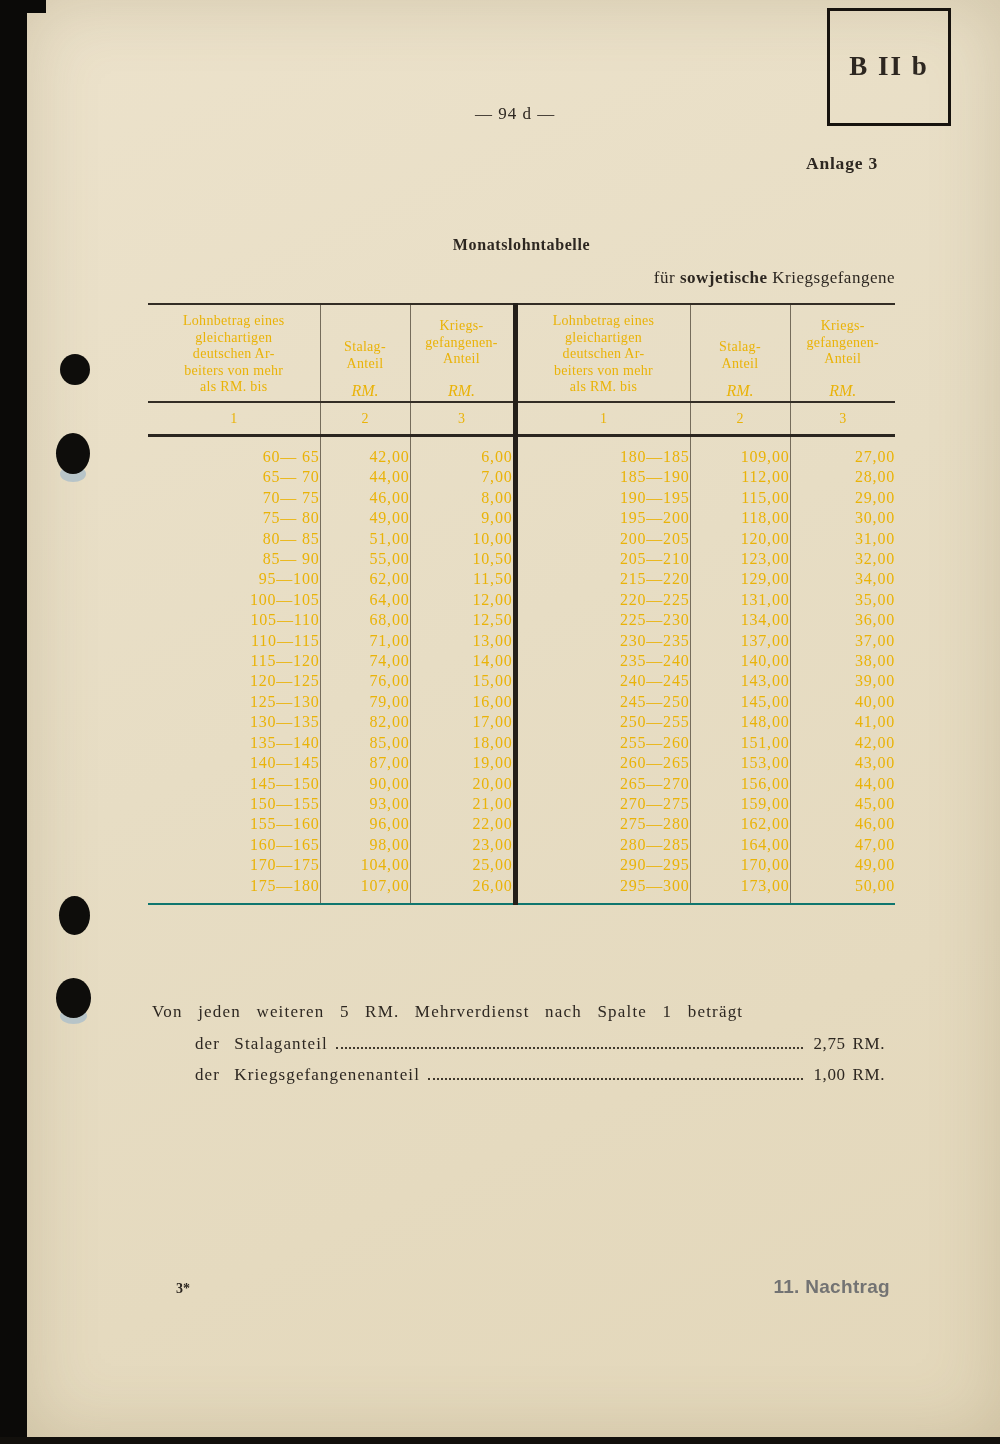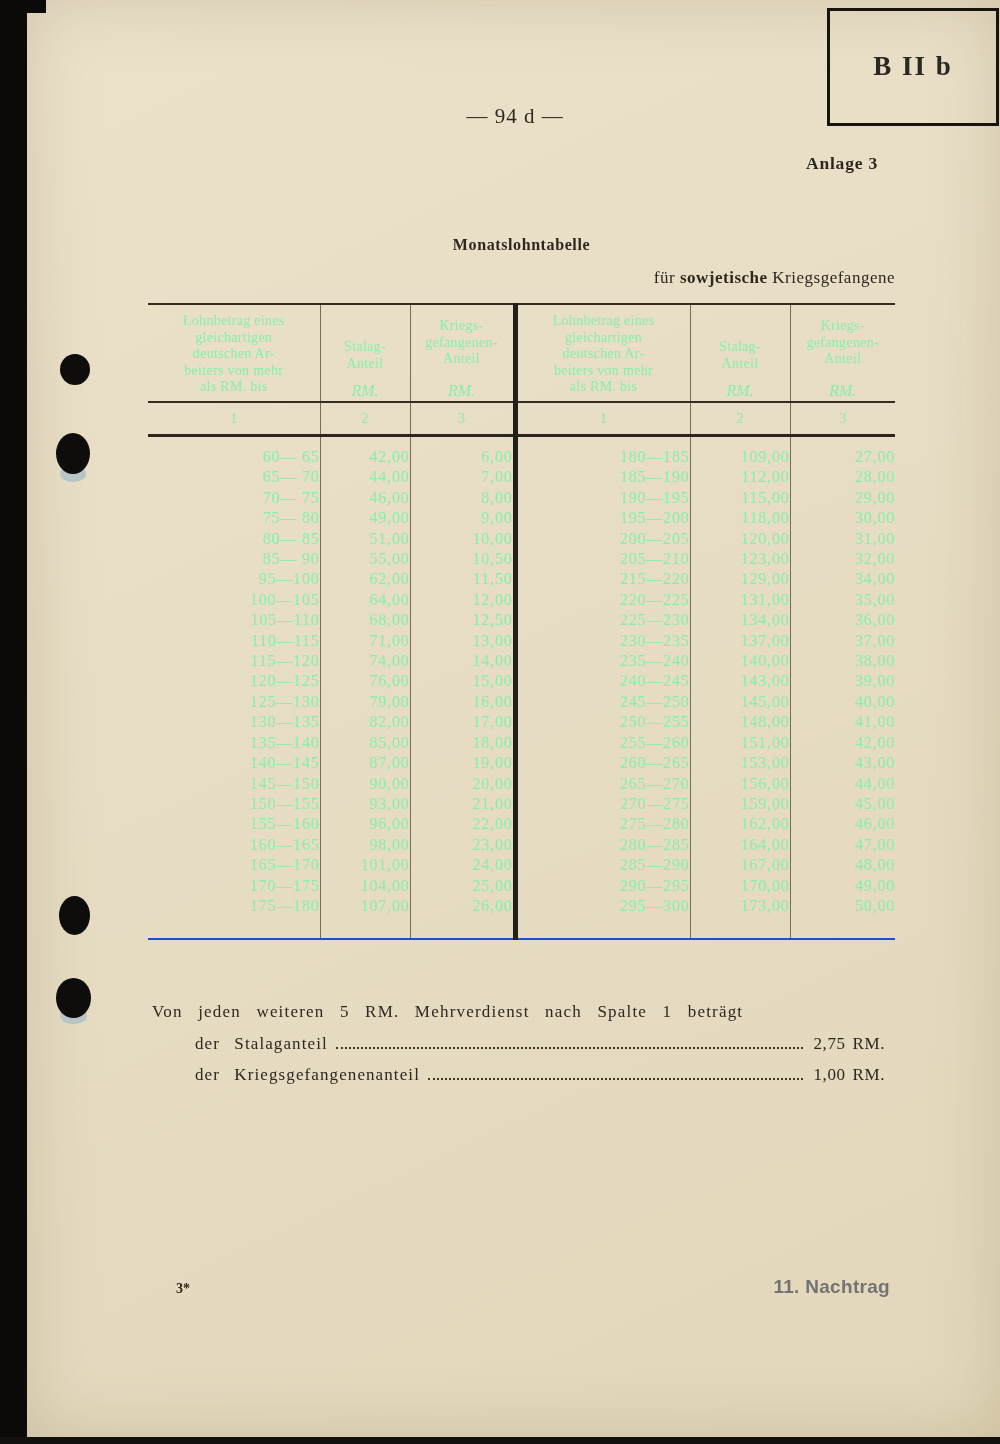--- a/index.html
+++ b/index.html
@@ -17,52 +17,52 @@
     left: 27px; top: 0;
     width: 973px; height: 1437px;
     background: linear-gradient(155deg, #ece2cb 0%, #e7ddc4 45%, #e3d7ba 100%);
     box-shadow: inset 0 0 70px rgba(120, 100, 60, 0.22);
   }
   .edge-notch { position: absolute; left: 0; top: 0; width: 46px; height: 13px; background: #0b0a08; }
   .edge-bottom { position: absolute; left: 0; top: 1437px; width: 1000px; height: 7px; background: #12100c; }
   .hole { position: absolute; background: #0e0d0b; border-radius: 50%; }
   .chip { position: absolute; background: #b7c4c8; border-radius: 50%; }
 
-  .page-number { position: absolute; left: 400px; top: 104px; width: 230px; text-align: center; font-size: 21px; letter-spacing: 1px; }
+  .page-number { position: absolute; left: 400px; top: 104px; width: 230px; text-align: center; font-size: 17px; letter-spacing: 1px; }
 
   .class-box {
-    position: absolute; left: 827px; top: 8px; width: 172px; height: 118px;
+    position: absolute; left: 827px; top: 8px; width: 124px; height: 118px;
     border: 3px solid #17130e; box-sizing: border-box; text-align: center;
   }
   .class-box .mark { margin-top: 40px; font-size: 27px; font-weight: bold; letter-spacing: 2px; }
 
   .annex { position: absolute; left: 786px; top: 153px; width: 112px; text-align: center; font-size: 17.5px; font-weight: bold; letter-spacing: 0.8px; }
 
   .doc-title { position: absolute; left: 148px; top: 236px; width: 747px; text-align: center; font-size: 16px; font-weight: bold; letter-spacing: 0.6px; }
   .doc-subtitle { position: absolute; left: 148px; top: 268px; width: 747px; text-align: right; font-size: 17px; letter-spacing: 0.5px; }
   .doc-subtitle .b { font-weight: bold; }
 
   table.wage {
     position: absolute; left: 148px; top: 303px; width: 747px;
     border-collapse: collapse; table-layout: fixed;
-    border-top: 2px solid #332d25; border-bottom: 2px solid #1d4ed8;
-    color: #86efac;
+    border-top: 2px solid #332d25; border-bottom: 2px solid #0f766e;
+    color: #eab308;
   }
   table.wage th, table.wage td { padding: 0; font-weight: normal; }
   .v1 { border-left: 1px solid #756c5b; }
   .vthick { border-left: 5px solid #241f19; }
   tr.hdr-row th { border-bottom: 2px solid #332d25; vertical-align: top; }
   .hdr { height: 96px; display: flex; flex-direction: column; justify-content: space-between; align-items: center; box-sizing: border-box; padding-bottom: 3px; }
   .pt8 { padding-top: 8px; } .pt22 { padding-top: 34px; } .pt13 { padding-top: 13px; }
   .hdr-name { font-size: 14px; line-height: 16.5px; text-align: center; letter-spacing: 0.3px; }
   .hdr-unit { font-size: 16px; line-height: 15px; font-style: italic; }
   tr.nums td { height: 31px; border-bottom: 3px solid #2b2620; font-size: 14px; text-align: center; vertical-align: middle; }
   tbody.rows td { font-size: 16px; line-height: 20.4px; letter-spacing: 0.8px; white-space: nowrap; }
   tbody.rows tr:first-child td { padding-top: 10px; }
-  tbody.rows tr:last-child td { padding-bottom: 22px; margin-top: 32px; }
+  tbody.rows tr:last-child td { padding-bottom: 7px; margin-top: 32px; }
   td.c0 { text-align: right; padding-right: 38px; }
   td.c1 { text-align: right; padding-right: 15px; }
   td.c2 { text-align: right; padding-right: 25px; }
   td.c3 { text-align: right; padding-right: 45px; }
   td.c4 { text-align: right; padding-right: 21px; }
   td.c5 { text-align: right; padding-right: 29px; }
 
   .note-intro {
     position: absolute; left: 152px; top: 1002px; white-space: nowrap;
     font-size: 17px; letter-spacing: 1.2px; word-spacing: 10px;
@@ -343,28 +343,20 @@
         </tr>
         <tr>
           <td class="c0">160—165</td>
           <td class="c1 v1">98,00</td>
           <td class="c2 v1">23,00</td>
           <td class="c3 vthick">280—285</td>
           <td class="c4 v1">164,00</td>
           <td class="c5 v1">47,00</td>
         </tr>
         <tr>
-          <td class="c0">165—170</td>
-          <td class="c1 v1">101,00</td>
-          <td class="c2 v1">24,00</td>
-          <td class="c3 vthick">285—290</td>
-          <td class="c4 v1">167,00</td>
-          <td class="c5 v1">48,00</td>
-        </tr>
-        <tr>
           <td class="c0">170—175</td>
           <td class="c1 v1">104,00</td>
           <td class="c2 v1">25,00</td>
           <td class="c3 vthick">290—295</td>
           <td class="c4 v1">170,00</td>
           <td class="c5 v1">49,00</td>
         </tr>
         <tr>
           <td class="c0">175—180</td>
           <td class="c1 v1">107,00</td>

